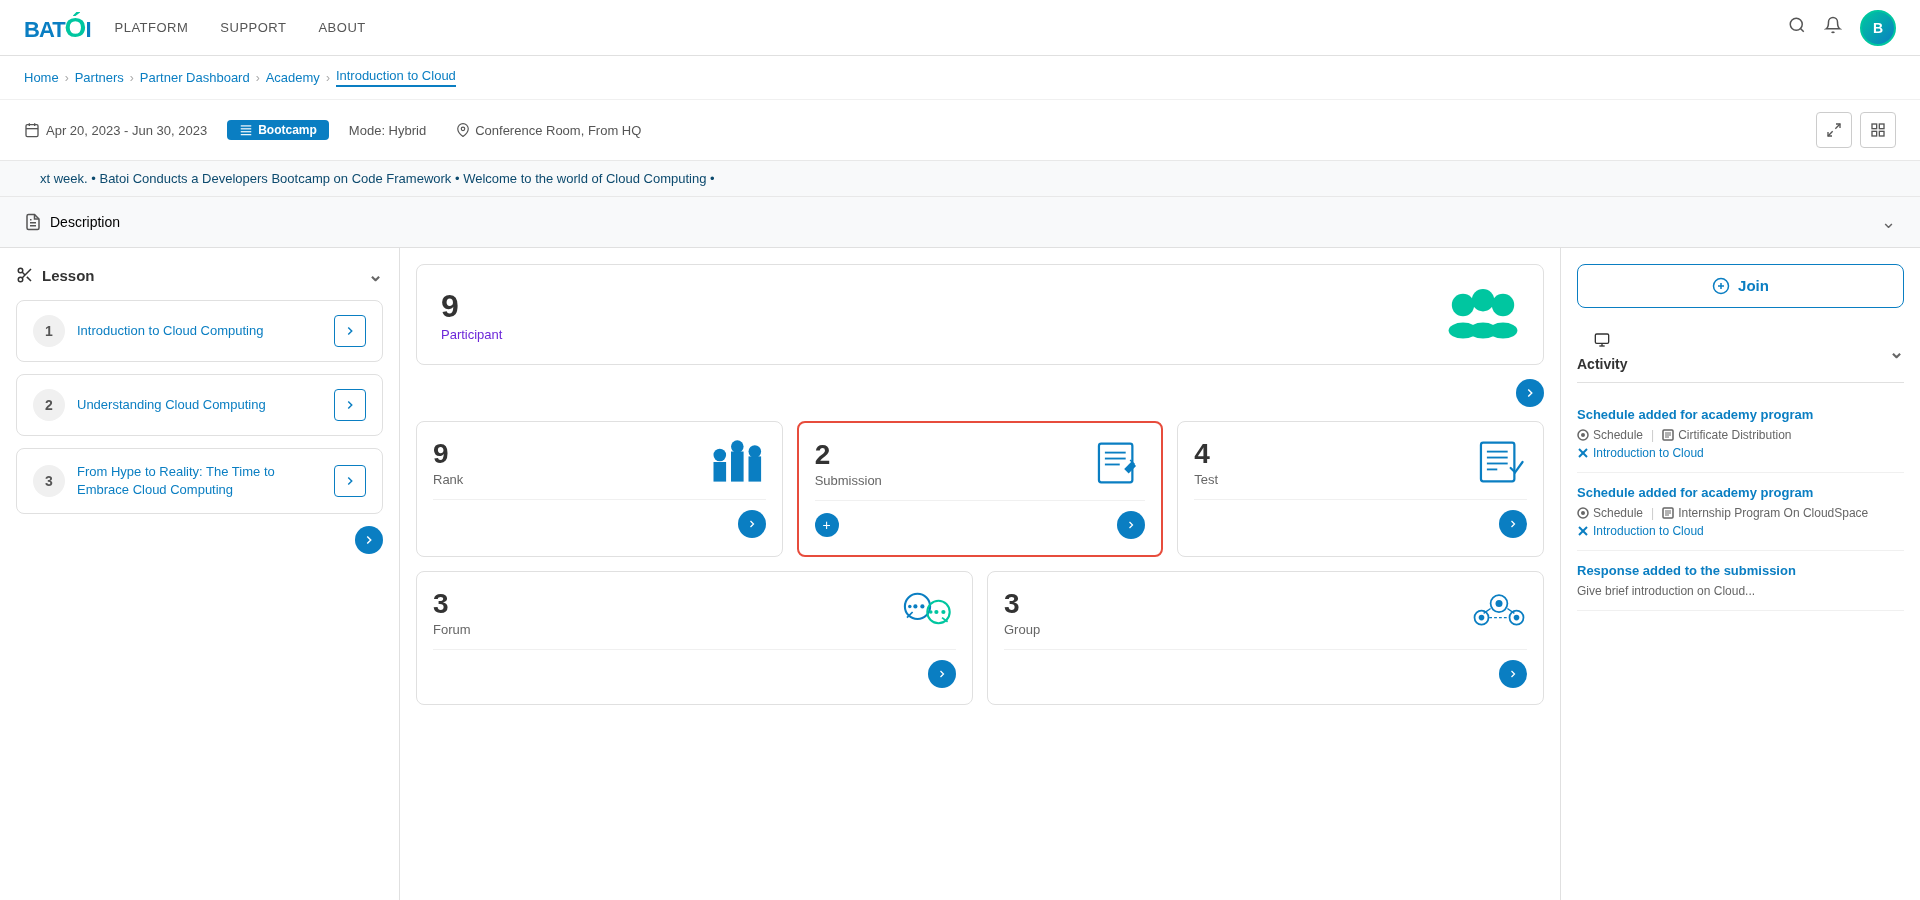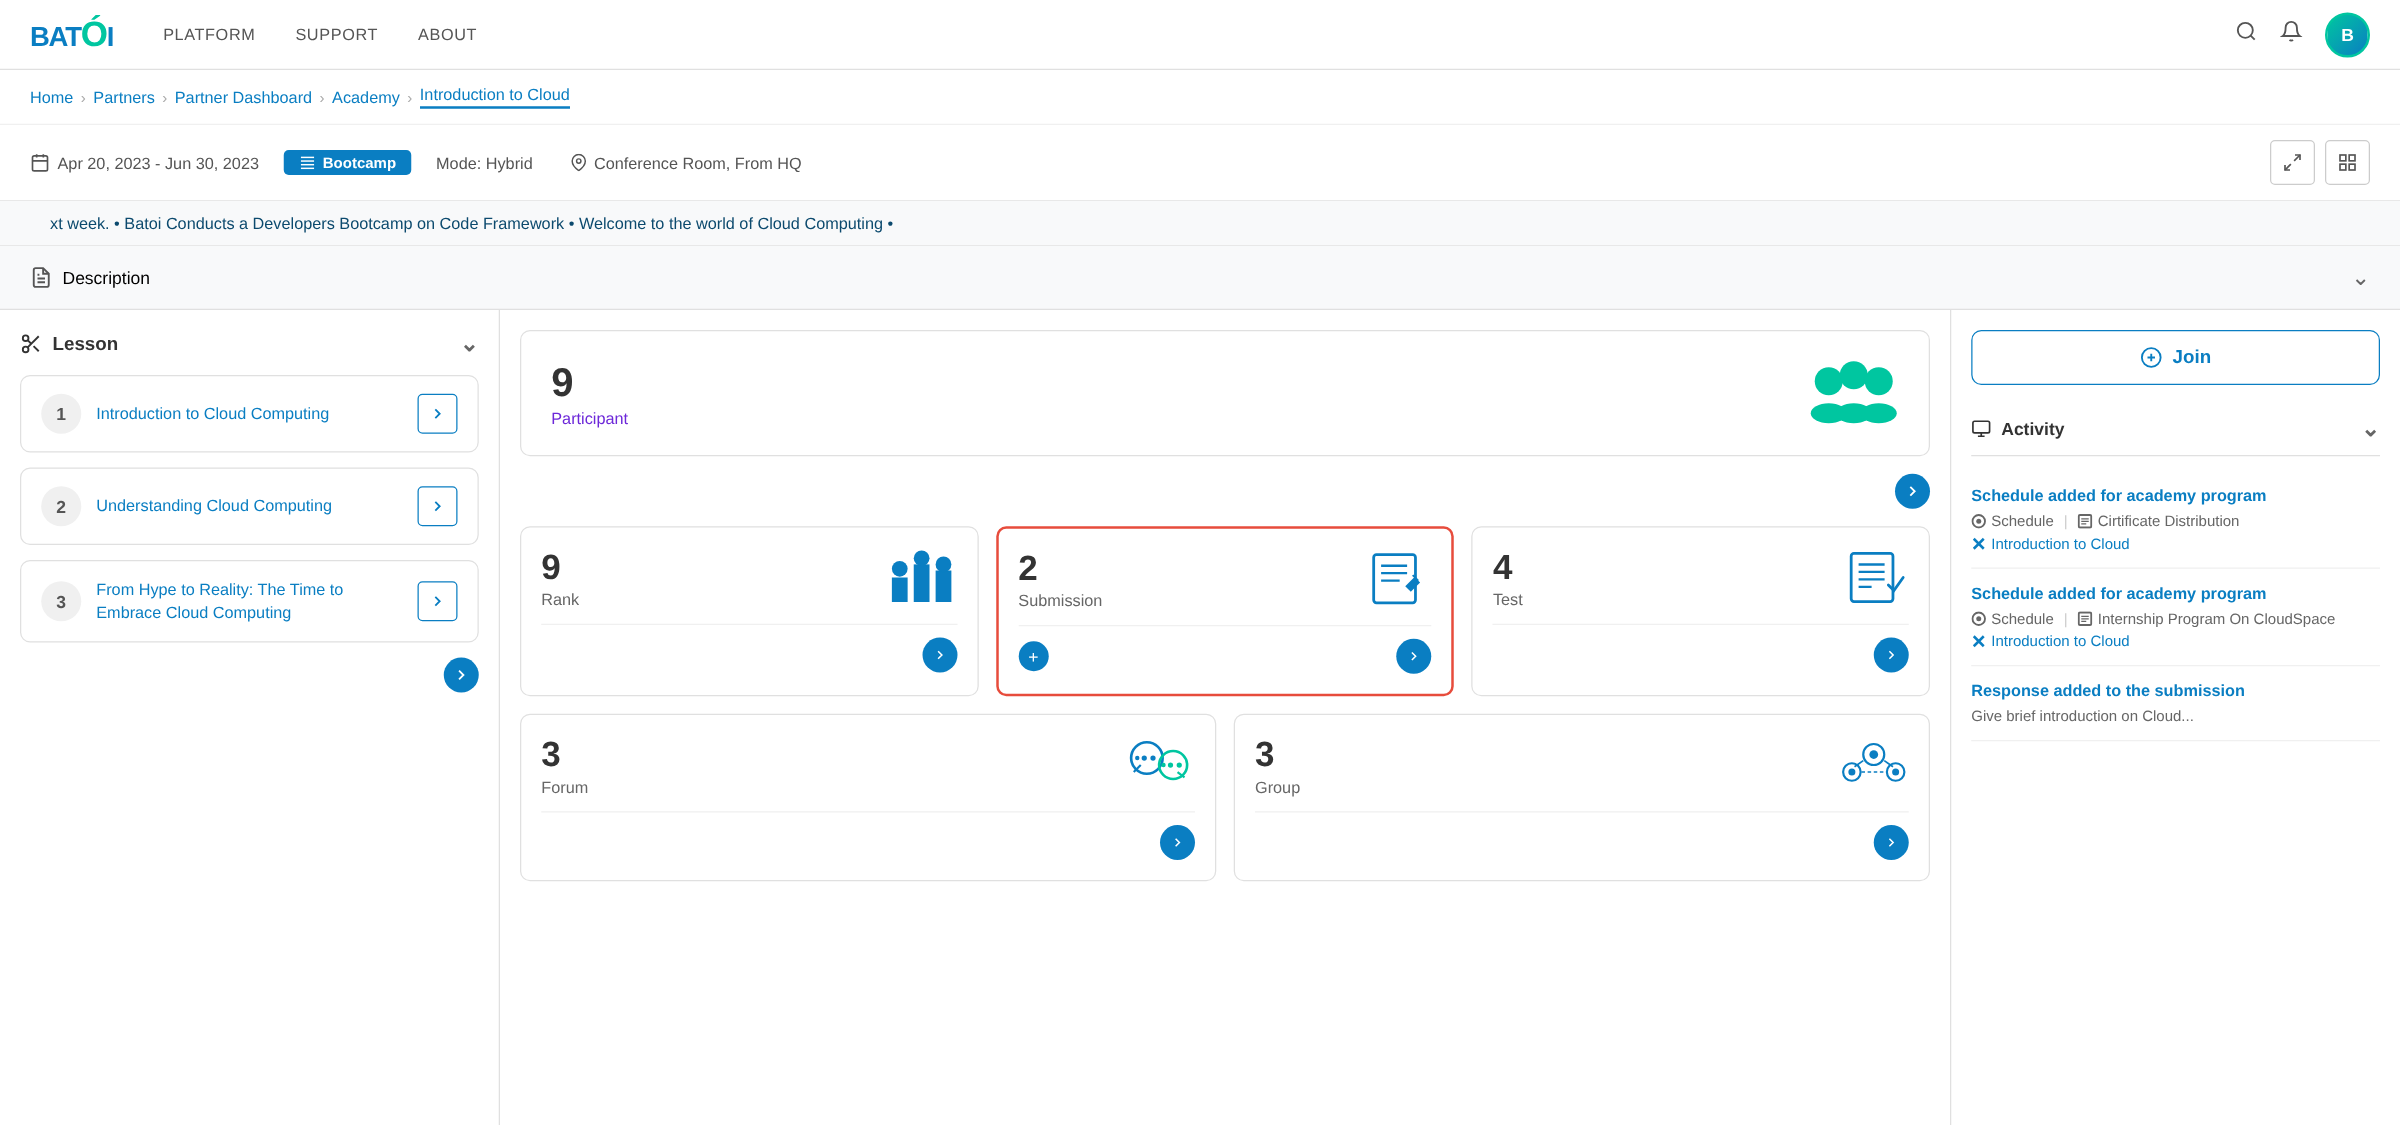--- a/index.html
+++ b/index.html
@@ -1,20 +1,20 @@
 <!DOCTYPE html>
 <html><head>
   <meta charset="utf-8">
   <style>
     * { box-sizing: border-box; margin: 0; padding: 0; }
     body { font-family: Arial, sans-serif; font-size: 14px; color: #333; background: #fff; overflow-x: hidden; }
 
     
     .top-nav { display: flex; align-items: center; padding: 0 24px; height: 56px; border-bottom: 1px solid #e0e0e0; }
-    .logo { display: flex; align-items: center; margin-right: 40px; text-align: right; }
+    .logo { display: flex; align-items: center; margin-right: 24px; text-align: right; }
     .logo-text { font-size: 22px; font-weight: 900; color: #0a7ec2; letter-spacing: -1px; }
     .logo-dot { color: #00c6a0; font-size: 28px; }
     .nav-links { display: flex; gap: 32px; flex: 1; }
     .nav-link { color: #555; text-decoration: none; font-size: 13px; font-weight: 500; letter-spacing: 0.5px; cursor: pointer; }
     .nav-icons { display: flex; align-items: center; gap: 18px; margin-left: auto; }
     .nav-icon-btn { background: none; border: none; cursor: pointer; color: #555; font-size: 18px; }
     .avatar { width: 36px; height: 36px; border-radius: 50%; background: linear-gradient(135deg, #00c6a0, #0a7ec2); display: flex; align-items: center; justify-content: center; color: white; font-size: 14px; font-weight: bold; cursor: pointer; border: 2px solid #00c6a0; }
 
     
     .breadcrumb { display: flex; align-items: center; gap: 6px; padding: 12px 24px; font-size: 13px; color: #555; border-bottom: 1px solid #f0f0f0; }
@@ -68,21 +68,21 @@
     .stat-card-label { font-size: 13px; color: #666; margin-top: 2px; }
     .stat-card-footer { display: flex; align-items: center; justify-content: space-between; margin-top: 12px; border-top: 1px solid #f0f0f0; padding-top: 10px; }
     .add-btn { width: 24px; height: 24px; border-radius: 50%; background: #0a7ec2; color: white; display: flex; align-items: center; justify-content: center; font-size: 14px; cursor: pointer; }
 
     .stats-grid-2 { display: grid; grid-template-columns: 1fr 1fr; gap: 14px; }
 
     
     .right-sidebar { width: 360px; min-width: 340px; border-left: 1px solid #e0e0e0; padding: 16px; overflow-y: auto; }
     .join-btn { width: 100%; padding: 12px; background: white; color: #0a7ec2; border: 1px solid #0a7ec2; border-radius: 8px; font-size: 15px; font-weight: 600; cursor: pointer; display: flex; align-items: flex-start; justify-content: center; gap: 8px; margin-bottom: 14px; }
     .activity-header { display: flex; align-items: center; justify-content: space-between; padding: 10px 0; border-bottom: 1px solid #e0e0e0; margin-bottom: 12px; font-weight: 600; font-size: 14px; }
-    .activity-header-left { display: flex; align-items: center; gap: 8px; }
+    .activity-header-left { display: flex; align-items: center; gap: 8px; flex-direction: column; }
     .activity-item { padding: 12px 0; border-bottom: 1px solid #f0f0f0; }
     .activity-title { color: #0a7ec2; font-size: 13px; font-weight: 600; margin-bottom: 6px; cursor: pointer; }
     .activity-meta { display: flex; align-items: center; gap: 8px; font-size: 12px; color: #666; flex-wrap: wrap; }
     .activity-meta-item { display: flex; align-items: center; gap: 4px; }
     .activity-sep { color: #ccc; }
     .activity-course { display: flex; align-items: center; gap: 4px; color: #0a7ec2; font-size: 12px; margin-top: 4px; cursor: pointer; }
   </style>
 </head>
 <body>
 

